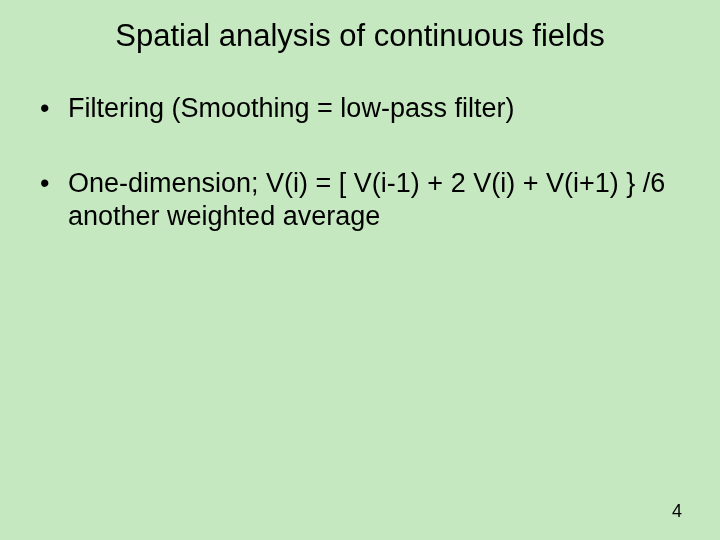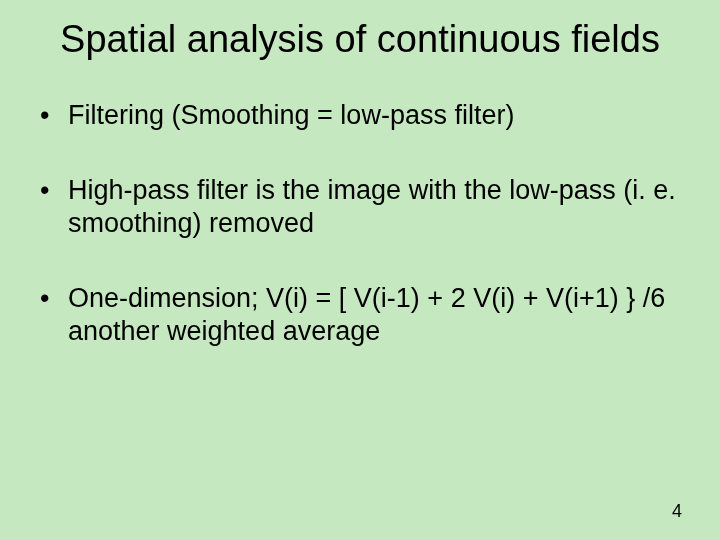--- a/index.html
+++ b/index.html
@@ -16,21 +16,21 @@
       position: relative;
       overflow: hidden;
     }
     .slide {
       width: 100%;
       height: 100%;
       padding: 18px 40px 20px 40px;
       position: relative;
     }
     .title {
-      font-size: 38px;
+      font-size: 31px;
       font-weight: normal;
       text-align: center;
       margin-bottom: 38px;
       padding-left: 20px;
       padding-right: 20px;
     }
     .bullets {
       list-style: none;
       padding-left: 0;
     }
@@ -56,17 +56,16 @@
       color: #000;
     }
   </style>
 </head>
 <body>
 
 <div class="slide">
   <h1 class="title">Spatial analysis of continuous fields</h1>
   <ul class="bullets">
     <li class="bullet-item">Filtering (Smoothing = low-pass filter)</li>
-    <li class="bullet-item">High-pass filter is the image with the low-pass (i. e. smoothing) removed</li>
     <li class="bullet-item">One-dimension; V(i) = [ V(i-1) + 2 V(i) + V(i+1) } /6 another weighted average</li>
   </ul>
   <div class="page-number">4</div>
 </div>
 
 </body></html>

